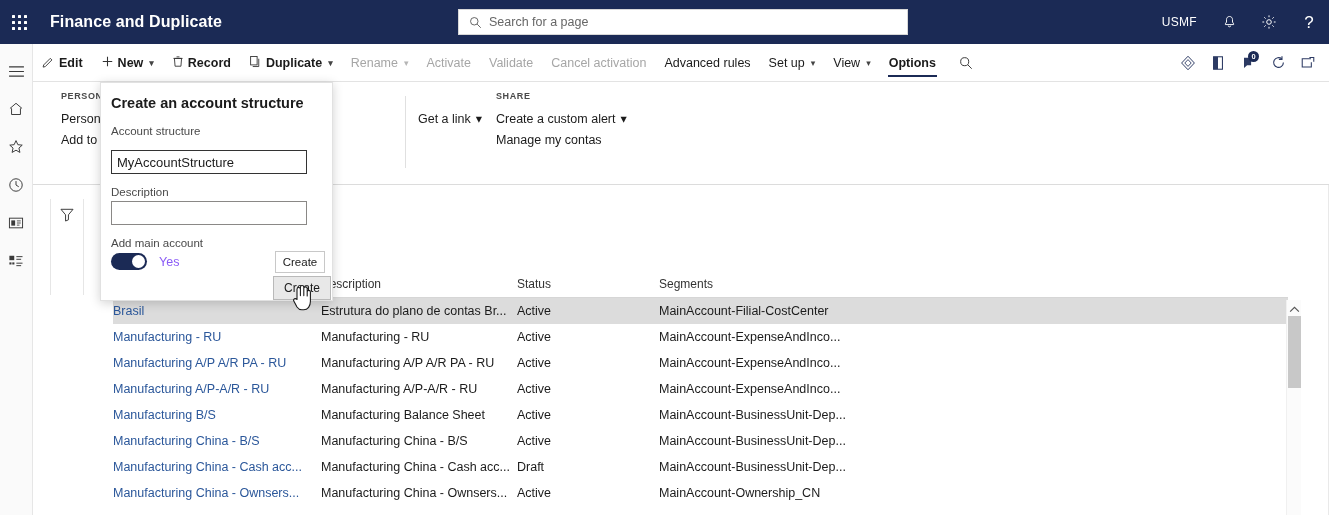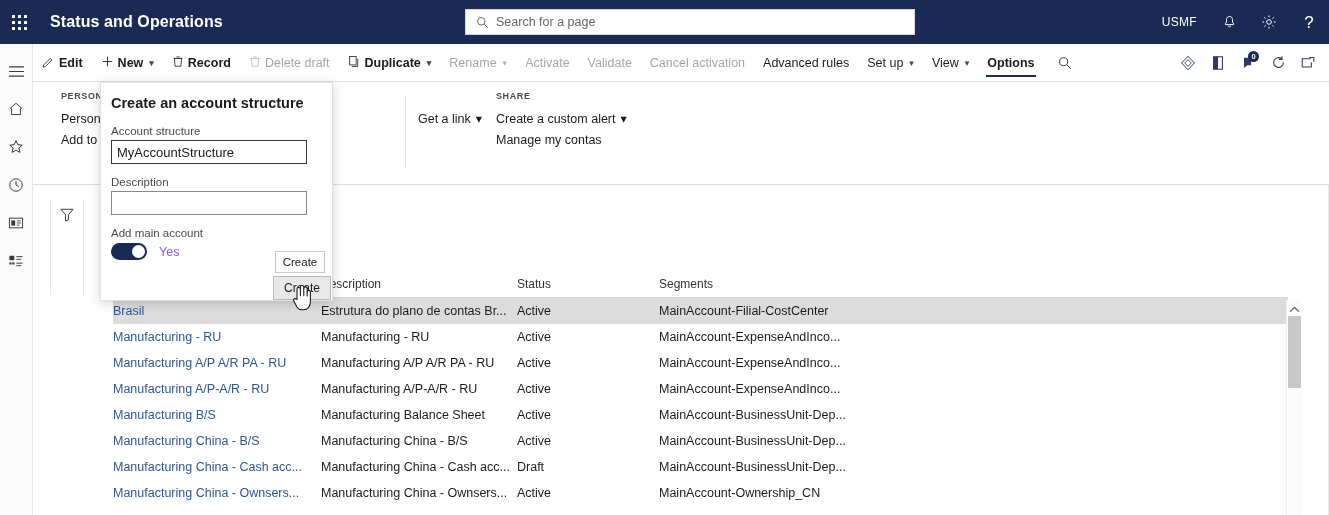--- a/index.html
+++ b/index.html
@@ -23,21 +23,20 @@
   .waffle-grid { display:grid; grid-template-columns:repeat(3,3px); grid-gap:3px; }
   .waffle-grid i { width:3px; height:3px; background:#fff; display:block; border-radius:0.5px;}
   .brand {
     color:#fff; font-size:16px; font-weight:bold; margin-left:12px;
     letter-spacing:0.1px; white-space:nowrap;
   }
   .search-wrap {
     position:absolute; left:458px; top:9px; width:450px; height:26px;
     background:#fff; display:flex; align-items:center; padding-left:10px;
     border:1px solid #d8d8d8;
-    margin-left:7px;
   }
   .search-wrap .mag { flex:0 0 auto; margin-right:7px; display:flex; }
   .search-input {
     border:none; outline:none; font-family:"Liberation Sans", sans-serif;
     font-size:12.5px; color:#444; background:transparent; width:380px; height:22px;
   }
   .search-input::placeholder { color:#666; }
   .top-right {
     position:absolute; right:0; top:0; height:44px; display:flex; align-items:center;
   }
@@ -157,21 +156,21 @@
     box-shadow:0 2px 10px rgba(0,0,0,0.18);
     padding:12px 10px 10px 10px;
   }
   .dlg-title { font-size:14.5px; font-weight:bold; color:#1b1b1b; margin-bottom:14px; }
   .fld-label { font-size:11.5px; color:#4a4a4a; margin-bottom:3px; }
   .fld-input {
     width:196px; height:24px; border:1px solid #8a8886; background:#fff;
     font-family:"Liberation Sans", sans-serif; font-size:13px; color:#1b1b1b;
     padding:0 5px; outline:none;
   }
-  .fld-input.focused { border:1px solid #333; }
+  .fld-input.focused { border:1px solid #333;margin-top:10px; }
   .fld-block { margin-bottom:12px; }
   .toggle-row { display:flex; align-items:center; gap:12px; margin-top:4px; }
   .toggle {
     width:36px; height:17px; border-radius:9px; background:#1b2a55;
     position:relative; cursor:pointer;
   }
   .toggle .knob {
     position:absolute; right:2px; top:2px; width:13px; height:13px;
     border-radius:50%; background:#fff;
   }
@@ -205,21 +204,21 @@
           <i></i>
           <i></i>
           <i></i>
           <i></i>
           <i></i>
           <i></i>
           <i></i>
           <i></i>
         </div>
     </div>
-    <div class="brand">Status and Operations</div>
+    <div class="brand">Finance and Duplicate</div>
 
     <div class="search-wrap">
       <span class="mag">
         <svg width="13" height="13" viewBox="0 0 16 16">
             <circle cx="6.5" cy="6.5" r="4.6" fill="none" stroke="#555" stroke-width="1.1"></circle>
             <line x1="10" y1="10" x2="14.5" y2="14.5" stroke="#555" stroke-width="1.1"></line>
           </svg>
       </span>
       <input class="search-input" type="text" placeholder="Search for a page" value="" style="">
     </div>
@@ -303,29 +302,20 @@
       <span class="chev">▾</span>
     </div>
     <div class="cmd">
       <span>
         <svg width="12" height="13" viewBox="0 0 14 16">
             <path d="M2.6 4.2h8.8l-.8 9.6H3.4z" fill="none" stroke="#333" stroke-width="1.1"></path>
             <path d="M1.4 4.2h11.2M5.2 2.3h3.6" stroke="#333" stroke-width="1.1"></path>
           </svg>
       </span>
       <span>Record</span>
-    </div>
-    <div class="cmd dim">
-      <span>
-        <svg width="12" height="13" viewBox="0 0 14 16">
-            <path d="M2.6 4.2h8.8l-.8 9.6H3.4z" fill="none" stroke="#bbb" stroke-width="1.1"></path>
-            <path d="M1.4 4.2h11.2M5.2 2.3h3.6" stroke="#bbb" stroke-width="1.1"></path>
-          </svg>
-      </span>
-      <span>Delete draft</span>
     </div>
     <div class="cmd">
       <span>
         <svg width="13" height="13" viewBox="0 0 16 16">
             <rect x="2" y="1.8" width="8" height="10.4" fill="none" stroke="#333" stroke-width="1.1"></rect>
             <path d="M4.6 14.2h7.4V4.6" fill="none" stroke="#333" stroke-width="1.1"></path>
           </svg>
       </span>
       <span>Duplicate</span>
       <span class="chev">▾</span>

